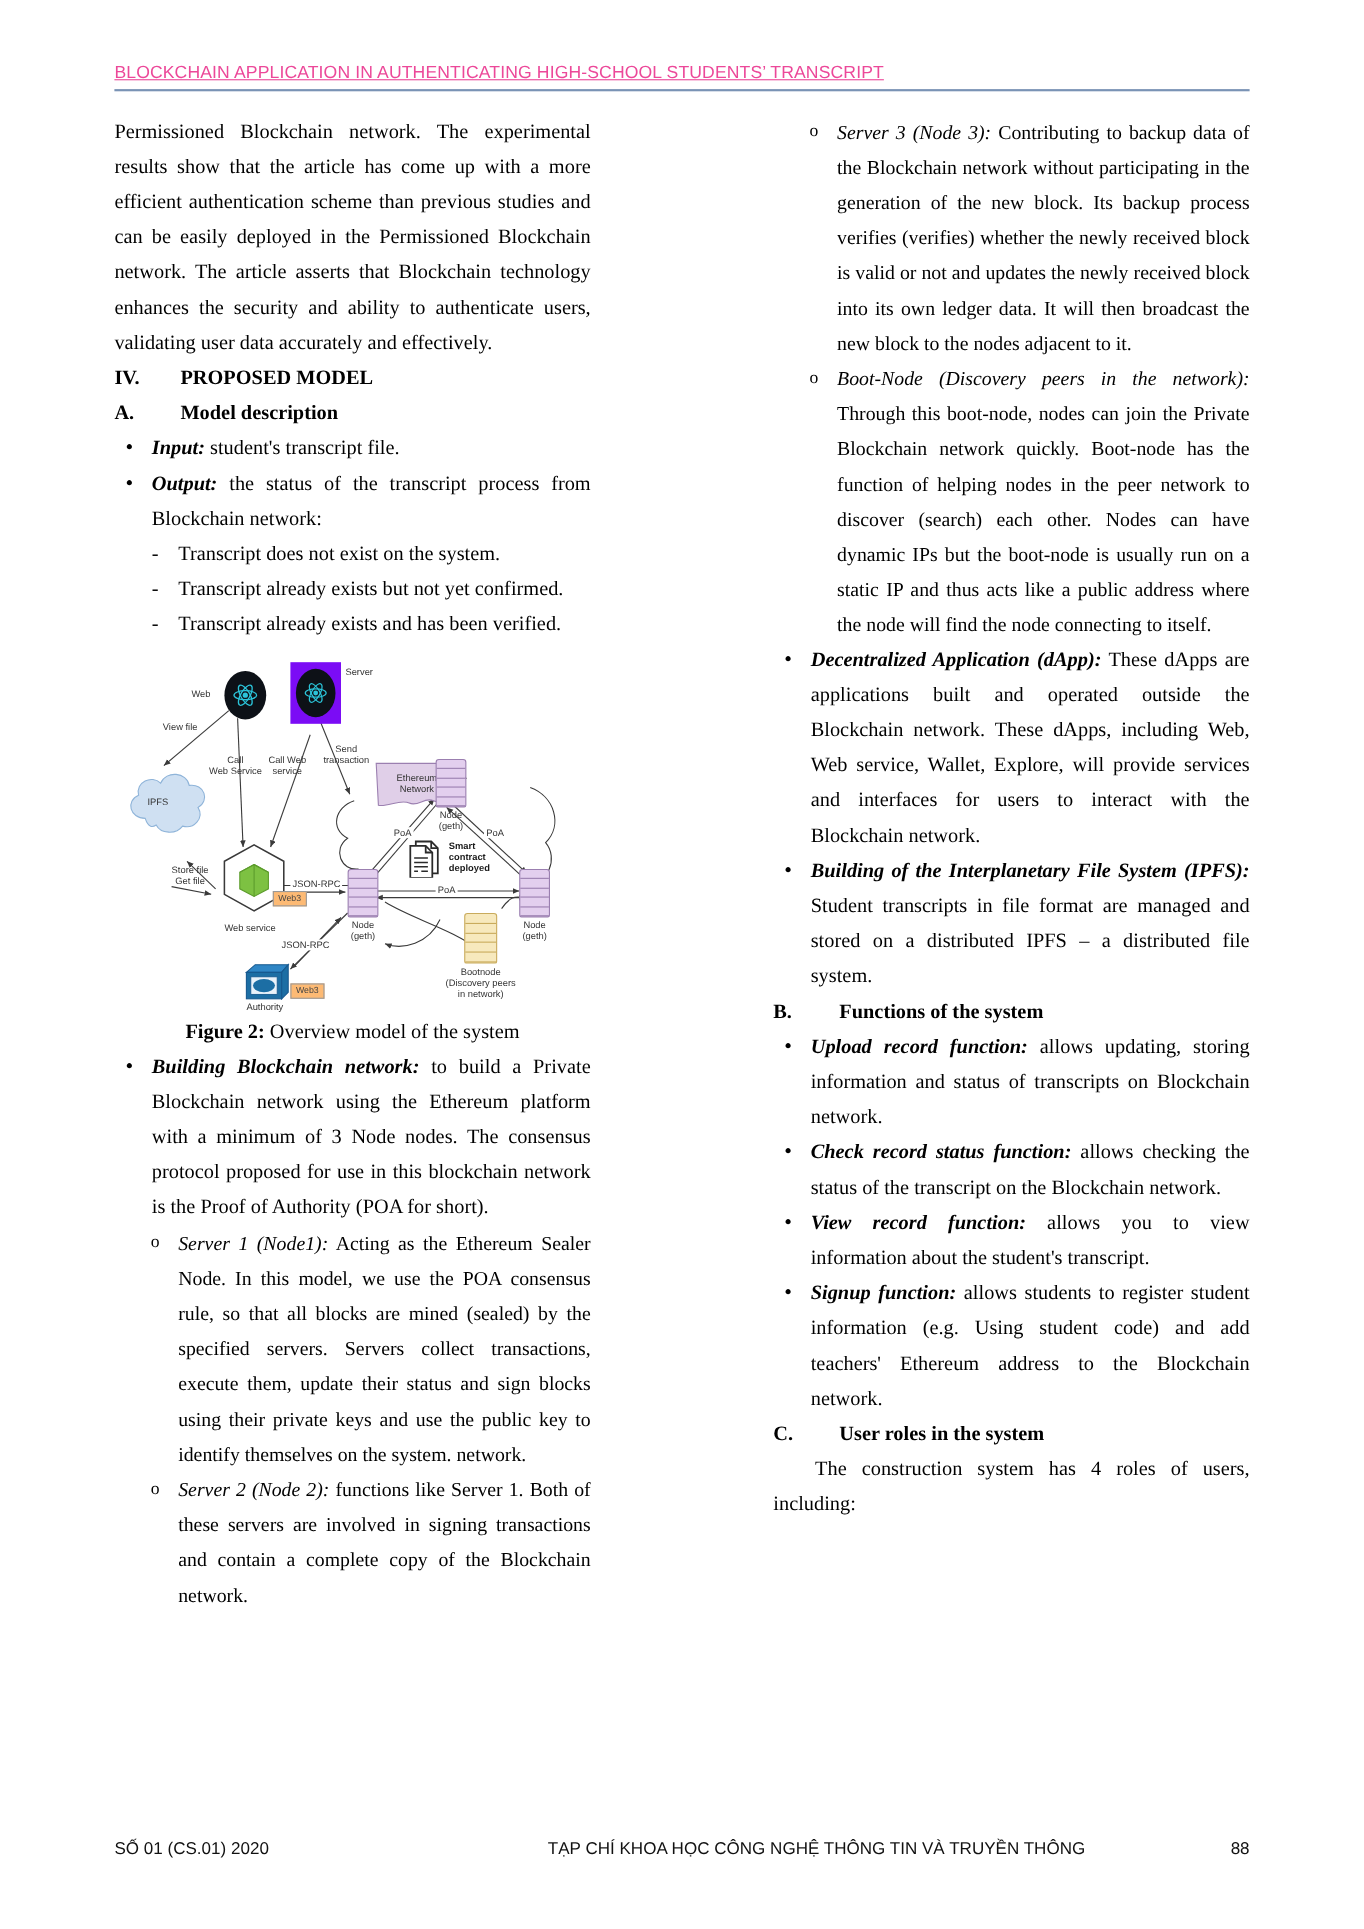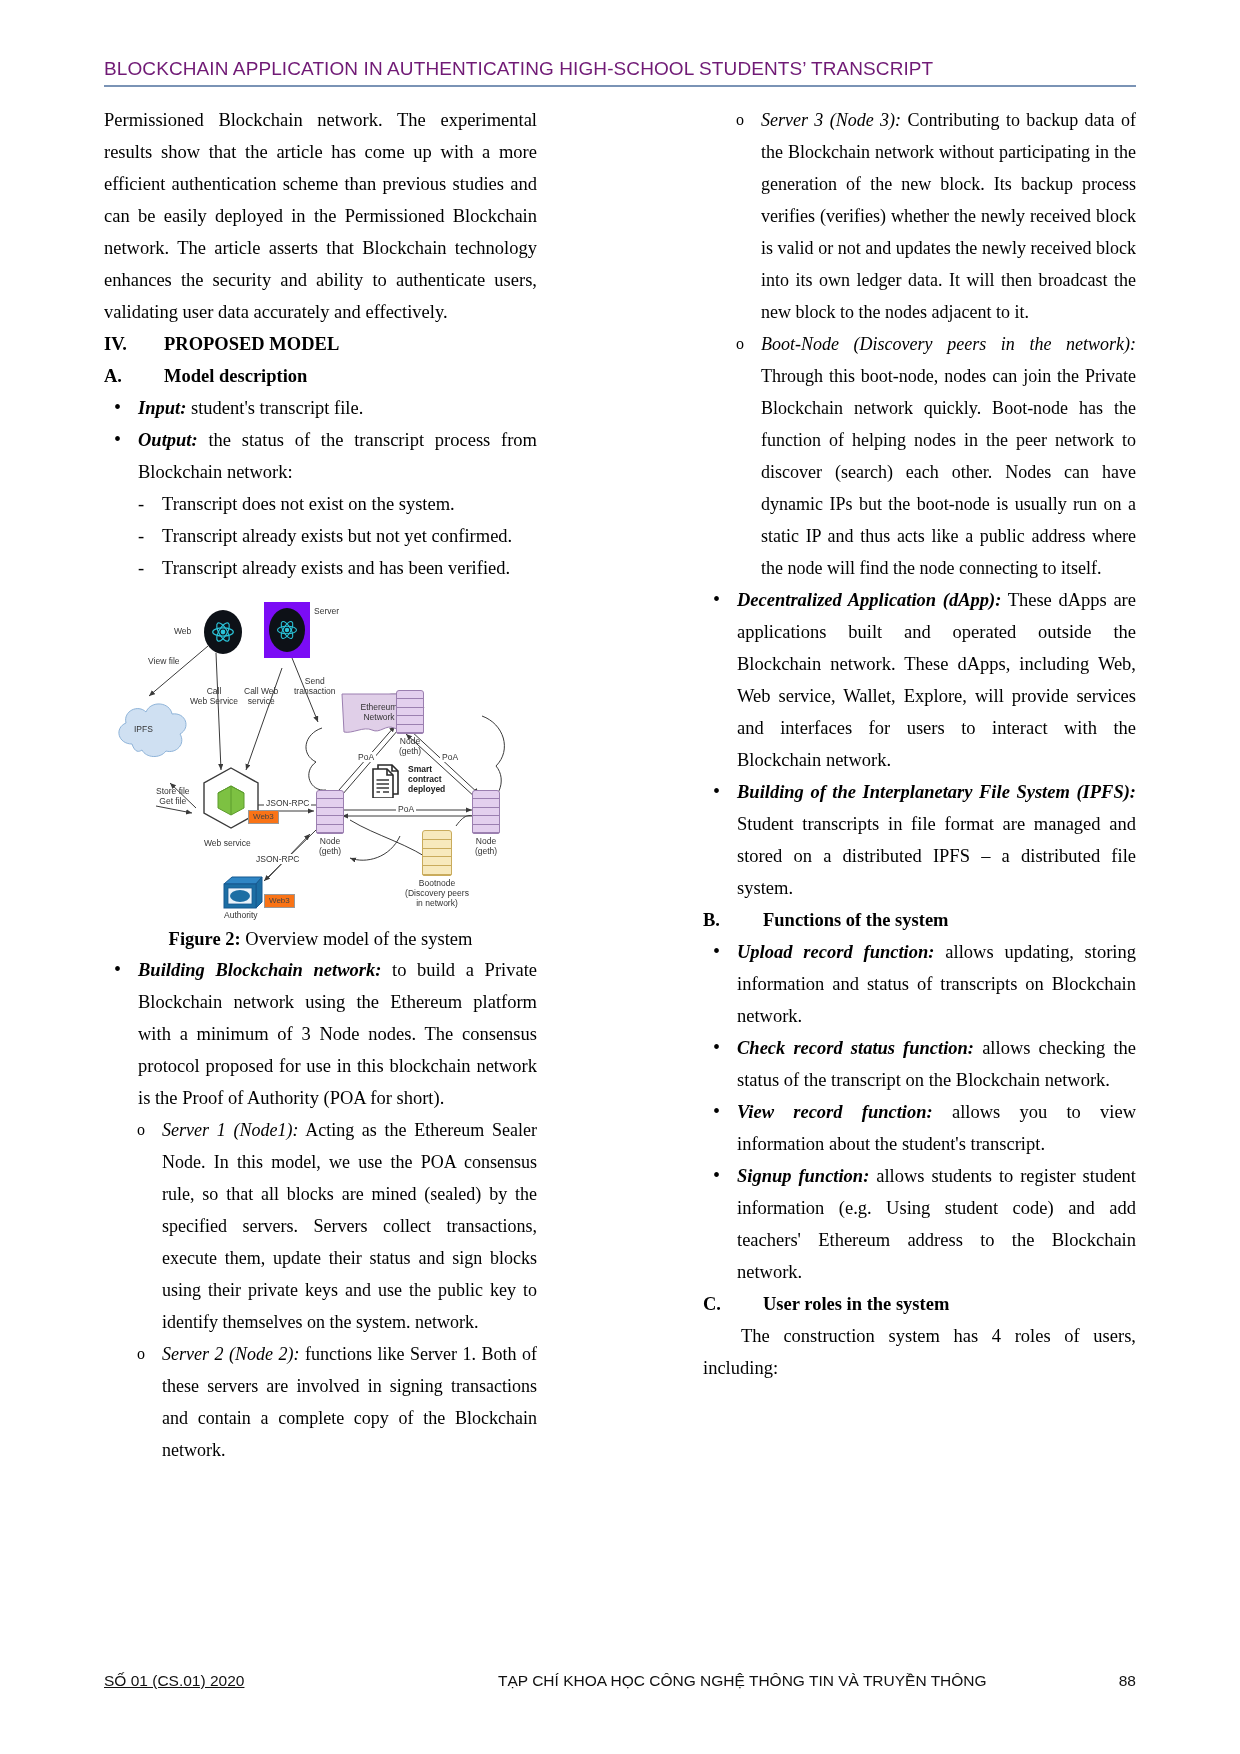--- a/index.html
+++ b/index.html
@@ -26,24 +26,25 @@
 
   
   .header {
     position: absolute;
     left: 104px;
     top: 58px;
     width: 1032px;
   }
   .header-title {
     font-family: "Liberation Sans", "DejaVu Sans", sans-serif;
-    font-size: 19px;
+    font-size: 16px;
     letter-spacing: 0.1px;
-    color: #701a75;
+    color: #ec4899;
     white-space: nowrap;
+    text-decoration: underline;
   }
   .header-rule {
     margin-top: 5px;
     height: 2px;
     background: #7a93b5;
     width: 100%;
   }
 
   
   .cols {
@@ -202,40 +203,40 @@
   }
   .server-stack .sl {
     height: 20%;
     border-bottom: 1px solid #9b7fb0;
     box-sizing: border-box;
   }
   .server-stack.gold { background: #f7e9bd; border-color: #c9ab5c; }
   .server-stack.gold .sl { border-bottom-color: #c9ab5c; }
 
   .web3-chip {
-    background: #f97316;
+    background: #fdba74;
     border: 1px solid #999;
     font-family: "Liberation Sans", "DejaVu Sans", sans-serif;
     font-size: 8px;
     color: #444;
     padding: 1px 4px;
     line-height: 10px;
   }
 
   
   .footer {
     position: absolute;
     left: 104px;
     top: 1672px;
     width: 1032px;
     font-family: "Liberation Sans", "DejaVu Sans", sans-serif;
     font-size: 15.5px;
     color: #111;
   }
-  .footer-left { position: absolute; left: 0; top: 0; white-space: nowrap; text-decoration: underline; }
+  .footer-left { position: absolute; left: 0; top: 0; white-space: nowrap; }
   .footer-center { position: absolute; left: 394px; top: 0; white-space: nowrap; }
   .footer-page { position: absolute; right: 0; top: 0; }
 </style>
 </head>
 <body>
 
 <div class="page">
 
   <div class="header">
     <div class="header-title">BLOCKCHAIN APPLICATION IN AUTHENTICATING HIGH-SCHOOL STUDENTS’ TRANSCRIPT</div>

